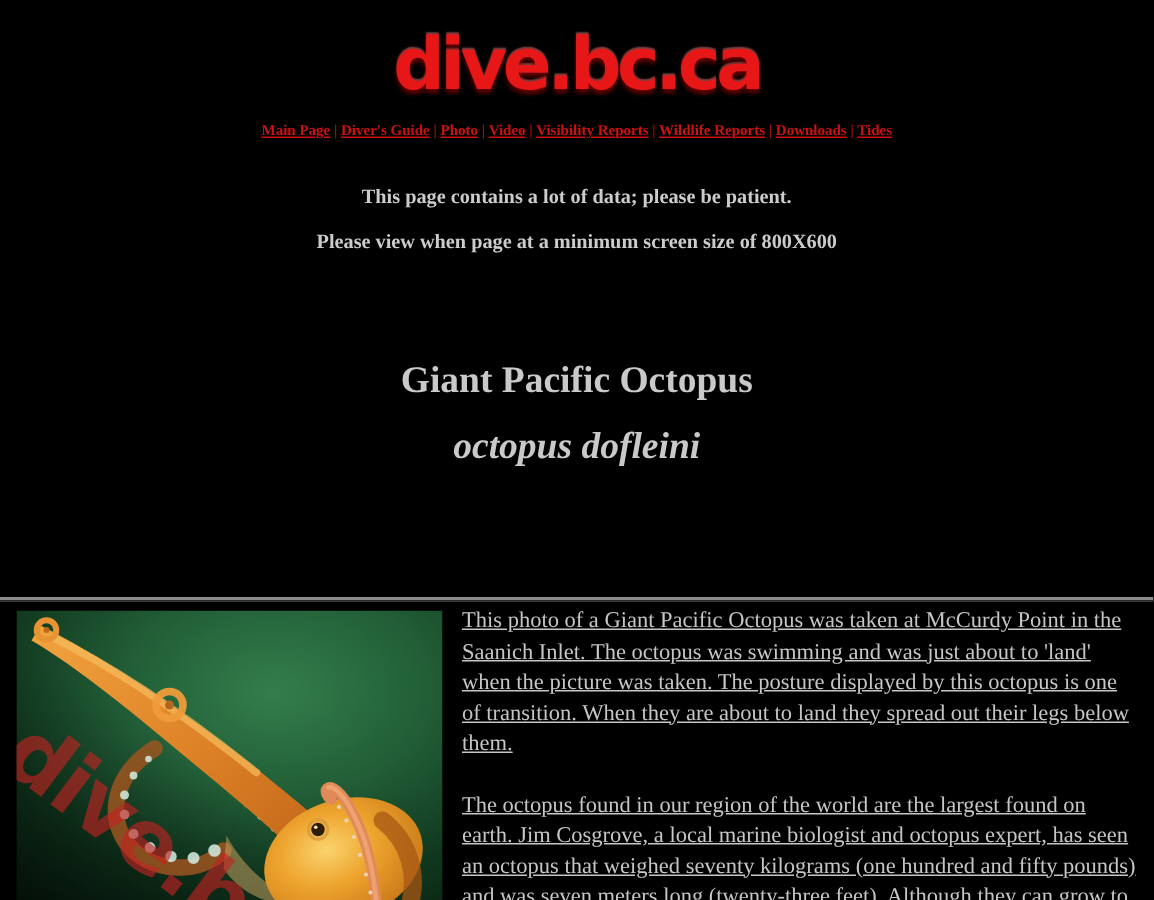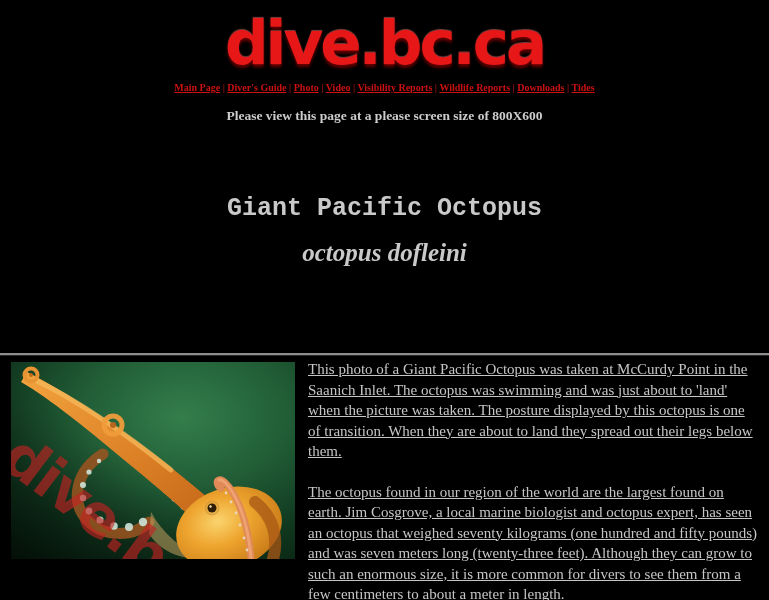--- a/index.html
+++ b/index.html
@@ -9,21 +9,21 @@
     font-family:"Liberation Serif", serif;
   }
   .wrap{width:769px;}
 
   
   .logo{
     margin-top:6px;
     text-align:center;
     font-family:"DejaVu Sans", sans-serif;
     font-weight:bold;
-    font-size:61px;
+    font-size:48px;
     line-height:74px;
     letter-spacing:-3px;
     color:#e81717;
     text-shadow:0 3px 3px rgba(110,0,0,.9), 0 -1px 1px rgba(255,130,130,.5);
     cursor:pointer;
   }
 
   
   nav{
     margin-top:1px;
@@ -37,21 +37,21 @@
   nav .sep{color:#a31010;}
 
   
   .notices{text-align:center;color:#cccccc;font-weight:bold;}
   .notice1{margin:28px 0 0 0;font-size:13.5px;line-height:17px;}
   .notice2{margin:13px 0 0 0;font-size:13.5px;line-height:18px;}
 
   
   .title-block{margin-top:70px;text-align:center;color:#c9c9c9;}
   .title-block h1{
-    margin:0;font-size:25px;line-height:28px;font-weight:bold;font-family:Liberation Mono, monospace;
+    margin:0;font-size:25px;line-height:28px;font-weight:bold;
   }
   .title-block h2{
     margin:16px;font-size:25px;line-height:28px;font-weight:bold;font-style:italic;
   }
 
   
   hr.divider{
     margin:86px 0 0 0;
     border:none;
     height:2px;
@@ -81,21 +81,22 @@
 <body>
 
 <div class="wrap">
 
   <header>
     <div class="logo">dive.bc.ca</div>
     <nav id="main-nav"><a href="#">Main Page</a><span class="sep"> | </span><a href="#">Diver's Guide</a><span class="sep"> | </span><a href="#">Photo</a><span class="sep"> | </span><a href="#">Video</a><span class="sep"> | </span><a href="#">Visibility Reports</a><span class="sep"> | </span><a href="#">Wildlife Reports</a><span class="sep"> | </span><a href="#">Downloads</a><span class="sep"> | </span><a href="#">Tides</a></nav>
   </header>
 
   <section class="notices">
-    <p class="notice2"><span>Please view this page at a please screen size of 800X600</span><br></p>
+    <p class="notice1">This page contains a lot of data; please be patient.</p>
+    <p class="notice2"><span>Please view when page at a minimum screen size of 800X600</span><br></p>
   </section>
 
   <section class="title-block">
     <h1>Giant Pacific Octopus</h1>
     <h2>octopus dofleini</h2>
   </section>
 
   <hr class="divider">
 
   <main class="content">

